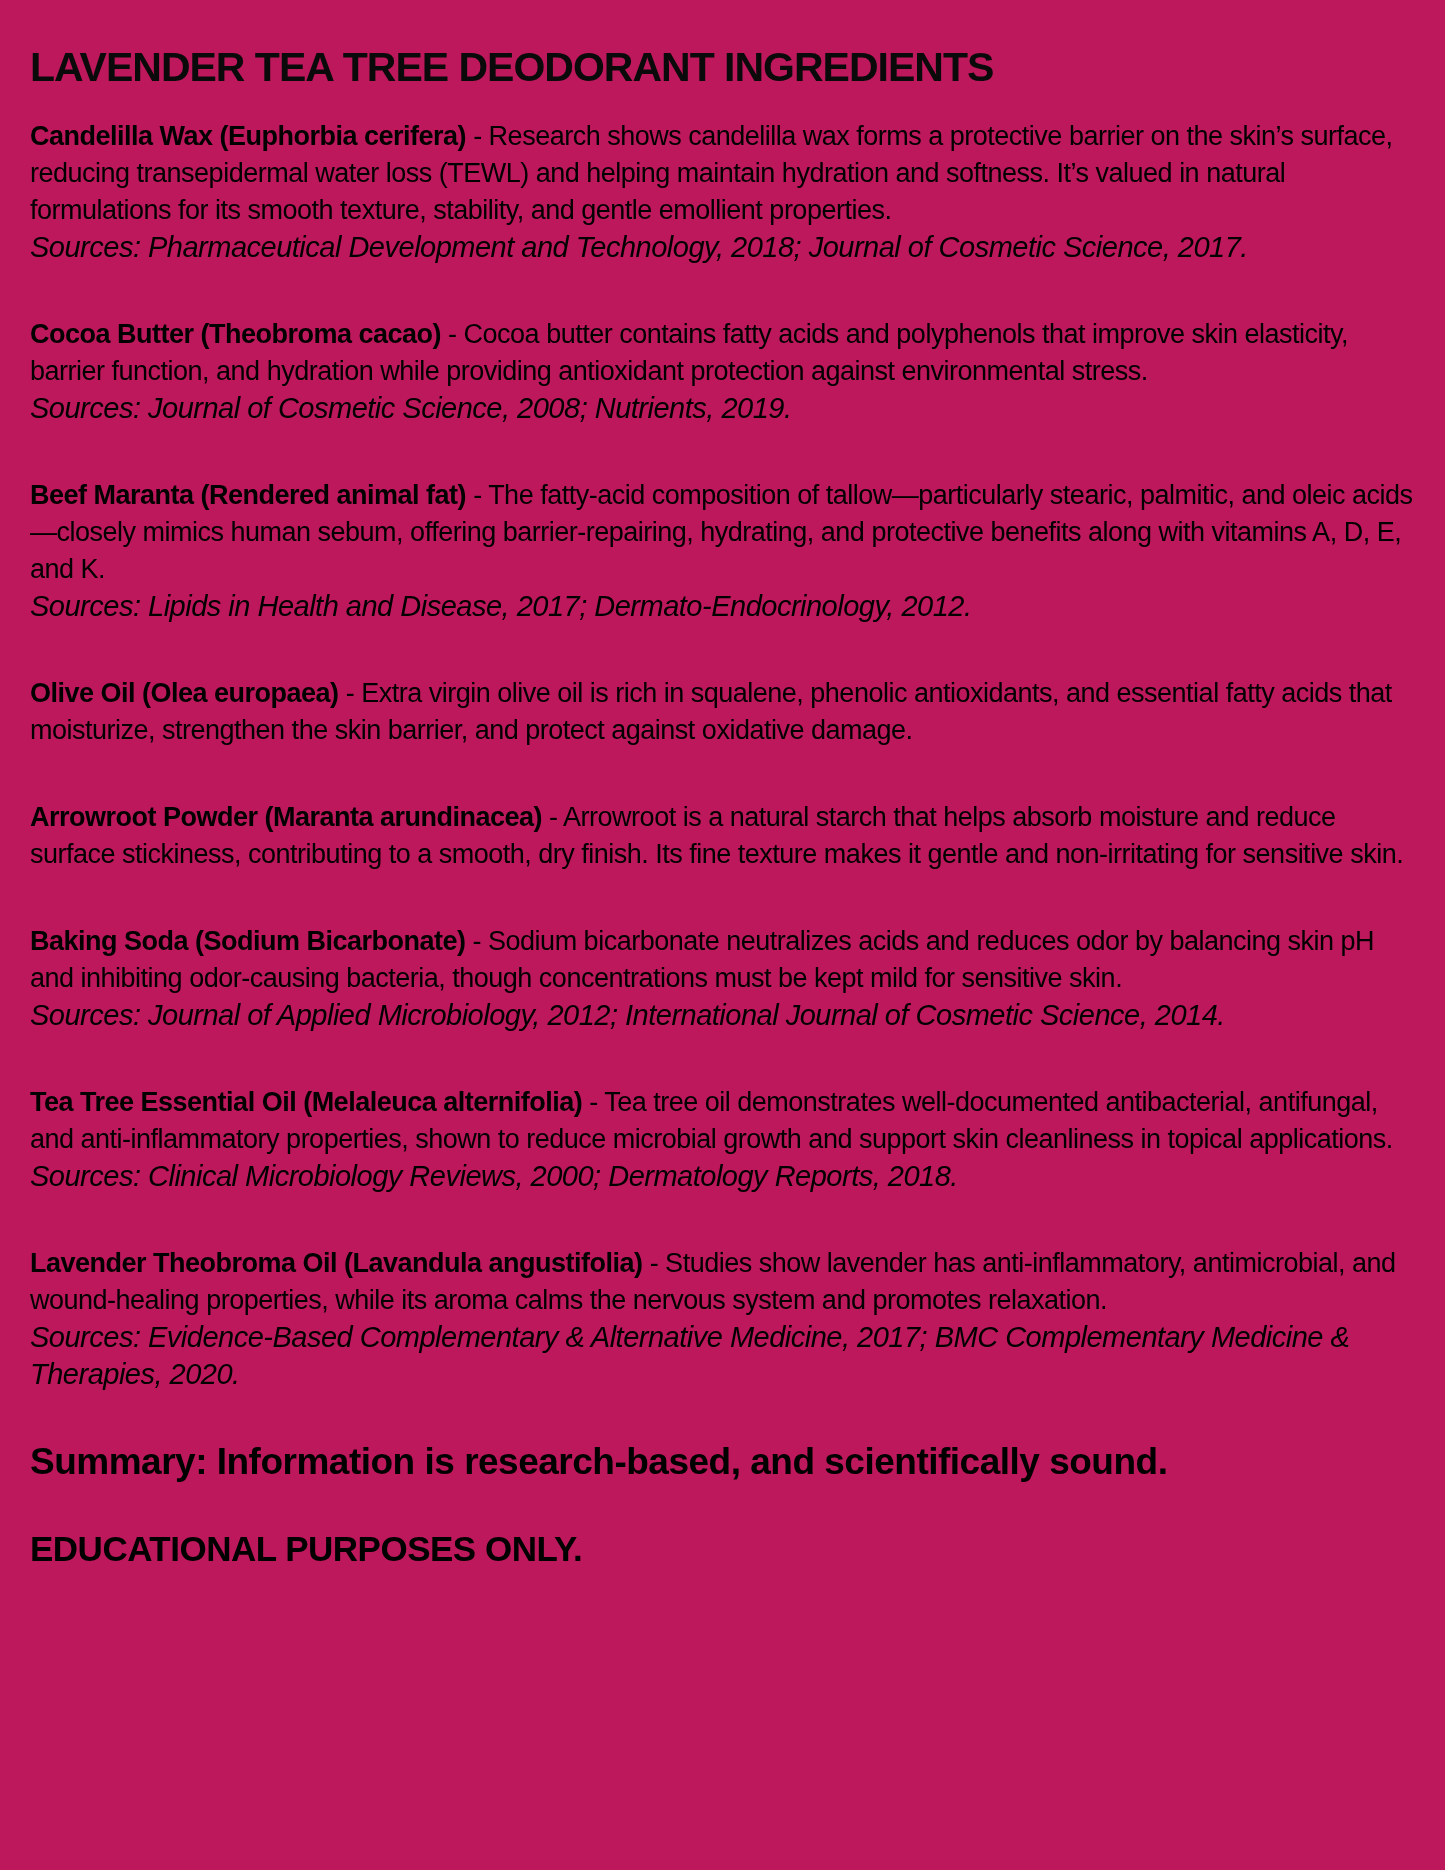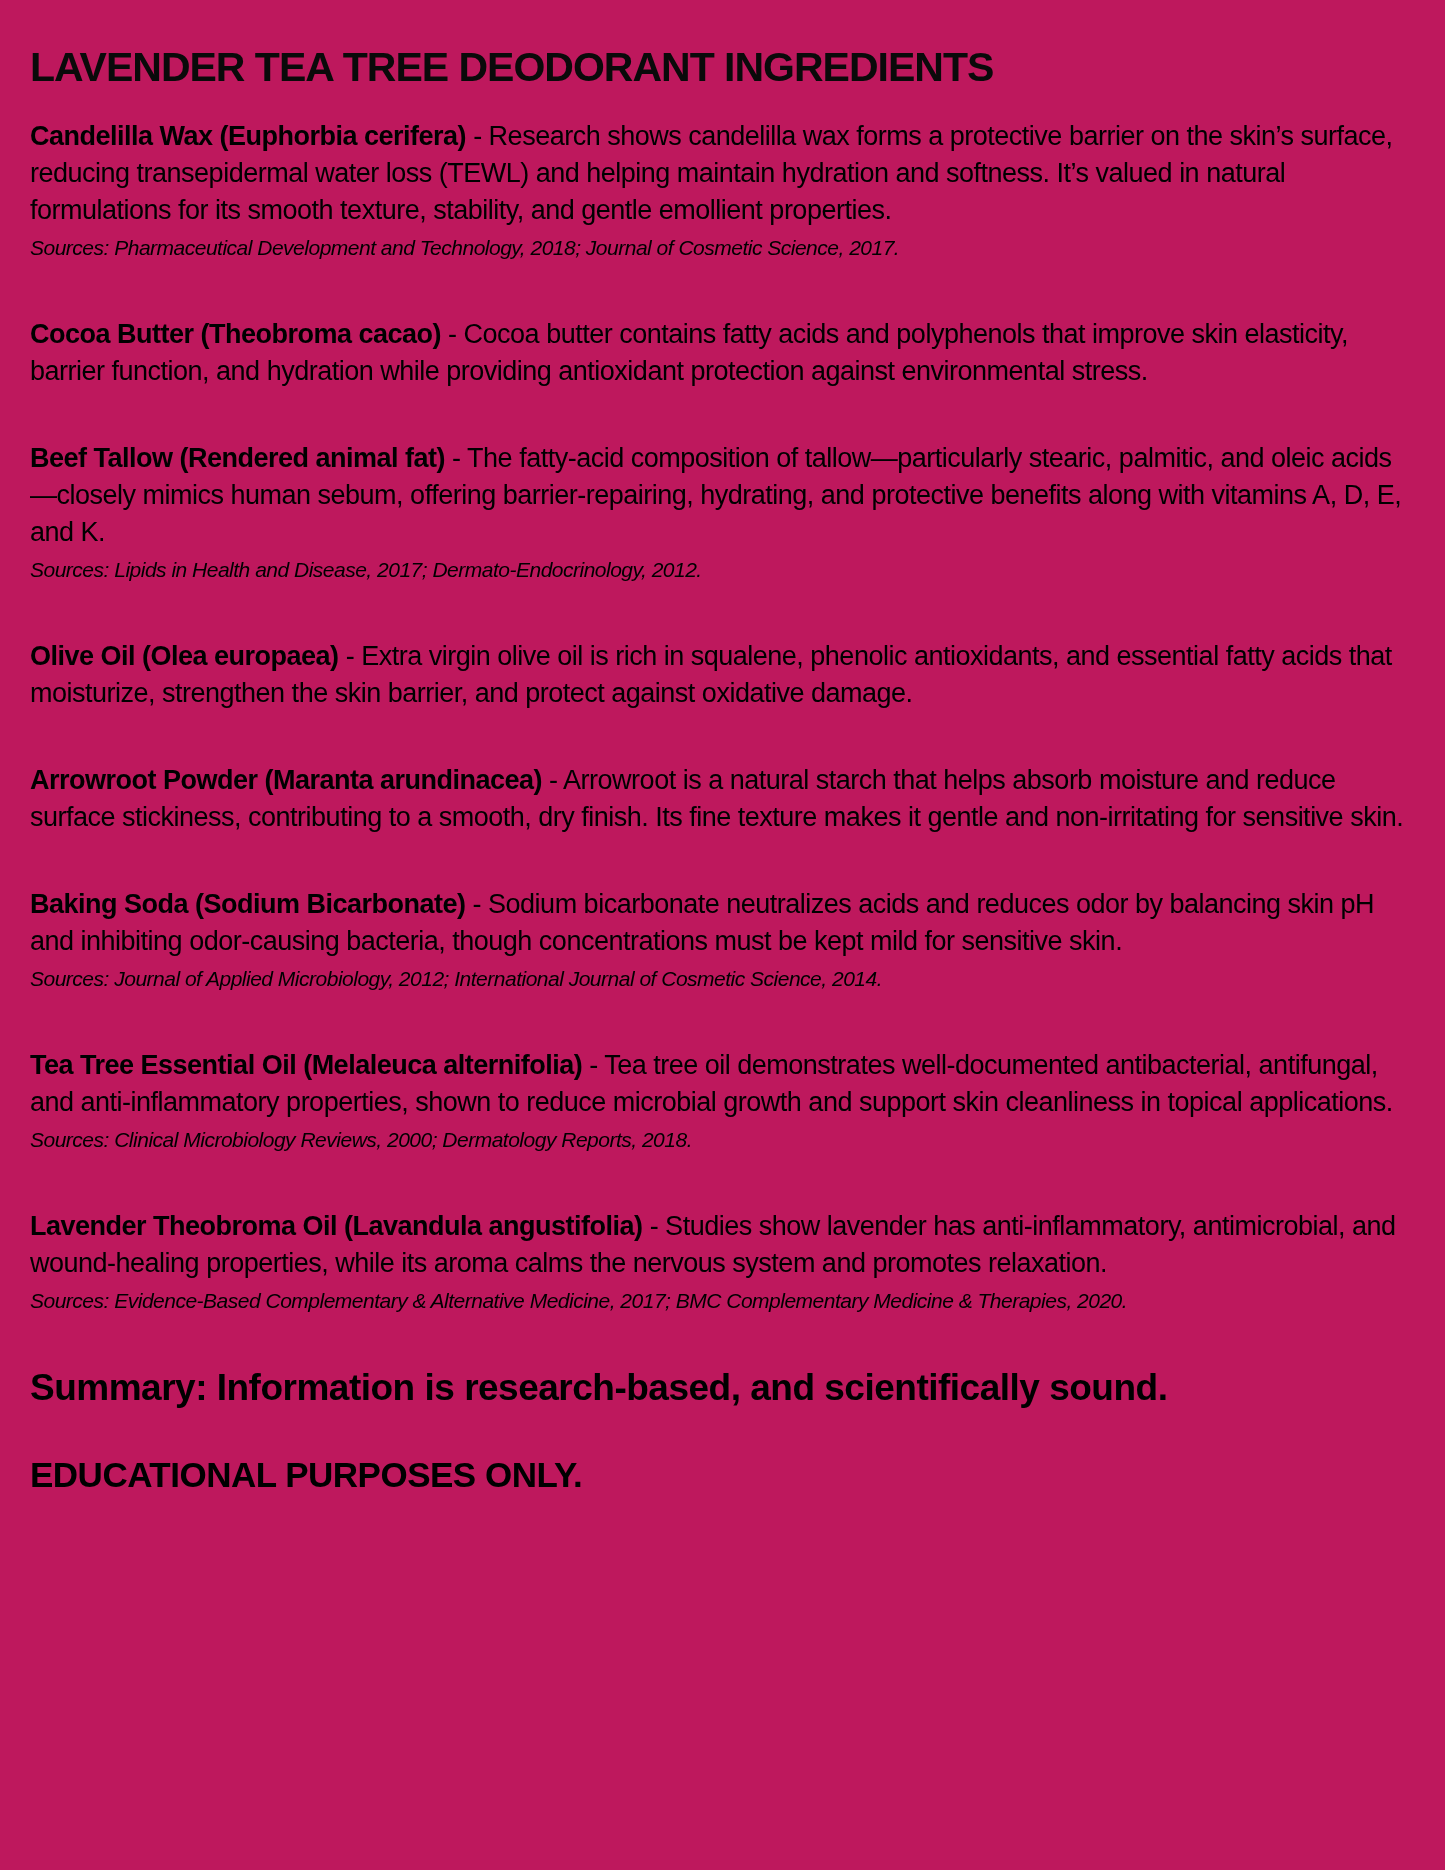--- a/index.html
+++ b/index.html
@@ -31,21 +31,21 @@
   .body-par {
     font-size: 27px;
     line-height: 37px;
     margin: 0;
     max-width: 1390px;
   }
   .b {
     font-weight: 700;
   }
   .src {
-    font-size: 21px;
+    font-size: 29px;
     line-height: 37px;
     font-style: italic;
     margin: 0;
     max-width: 1390px;
   }
   .summary-par {
     font-size: 37px;
     line-height: 37px;
     font-weight: 700;
     margin: 0 0 50px 0;
@@ -66,24 +66,25 @@
 
   <h1 class="doc-title">LAVENDER TEA TREE DEODORANT INGREDIENTS</h1>
 
   <section class="ing">
     <p class="body-par"><span class="b">Candelilla Wax (Euphorbia cerifera)</span> <span>- Research shows candelilla wax forms a protective barrier on the skin’s surface, reducing transepidermal water loss (TEWL) and helping maintain hydration and softness. It’s valued in natural formulations for its smooth texture, stability, and gentle emollient properties.</span></p>
     <p class="src">Sources: Pharmaceutical Development and Technology, 2018; Journal of Cosmetic Science, 2017.</p>
   </section>
 
   <section class="ing">
     <p class="body-par"><span class="b">Cocoa Butter (Theobroma cacao)</span> <span>- Cocoa butter contains fatty acids and polyphenols that improve skin elasticity, barrier function, and hydration while providing antioxidant protection against environmental stress.</span></p>
+    <p class="src">Sources: Journal of Cosmetic Science, 2008; Nutrients, 2019.</p>
   </section>
 
   <section class="ing">
-    <p class="body-par"><span class="b">Beef Tallow (Rendered animal fat)</span> <span>- The fatty-acid composition of tallow—particularly stearic, palmitic, and oleic acids—closely mimics human sebum, offering barrier-repairing, hydrating, and protective benefits along with vitamins A, D, E, and K.</span></p>
+    <p class="body-par"><span class="b">Beef Maranta (Rendered animal fat)</span> <span>- The fatty-acid composition of tallow—particularly stearic, palmitic, and oleic acids—closely mimics human sebum, offering barrier-repairing, hydrating, and protective benefits along with vitamins A, D, E, and K.</span></p>
     <p class="src">Sources: Lipids in Health and Disease, 2017; Dermato-Endocrinology, 2012.</p>
   </section>
 
   <section class="ing">
     <p class="body-par"><span class="b">Olive Oil (Olea europaea)</span> <span>- Extra virgin olive oil is rich in squalene, phenolic antioxidants, and essential fatty acids that moisturize, strengthen the skin barrier, and protect against oxidative damage.</span></p>
   </section>
 
   <section class="ing">
     <p class="body-par"><span class="b">Arrowroot Powder (Maranta arundinacea)</span> <span>- Arrowroot is a natural starch that helps absorb moisture and reduce surface stickiness, contributing to a smooth, dry finish. Its fine texture makes it gentle and non-irritating for sensitive skin.</span></p>
   </section>

